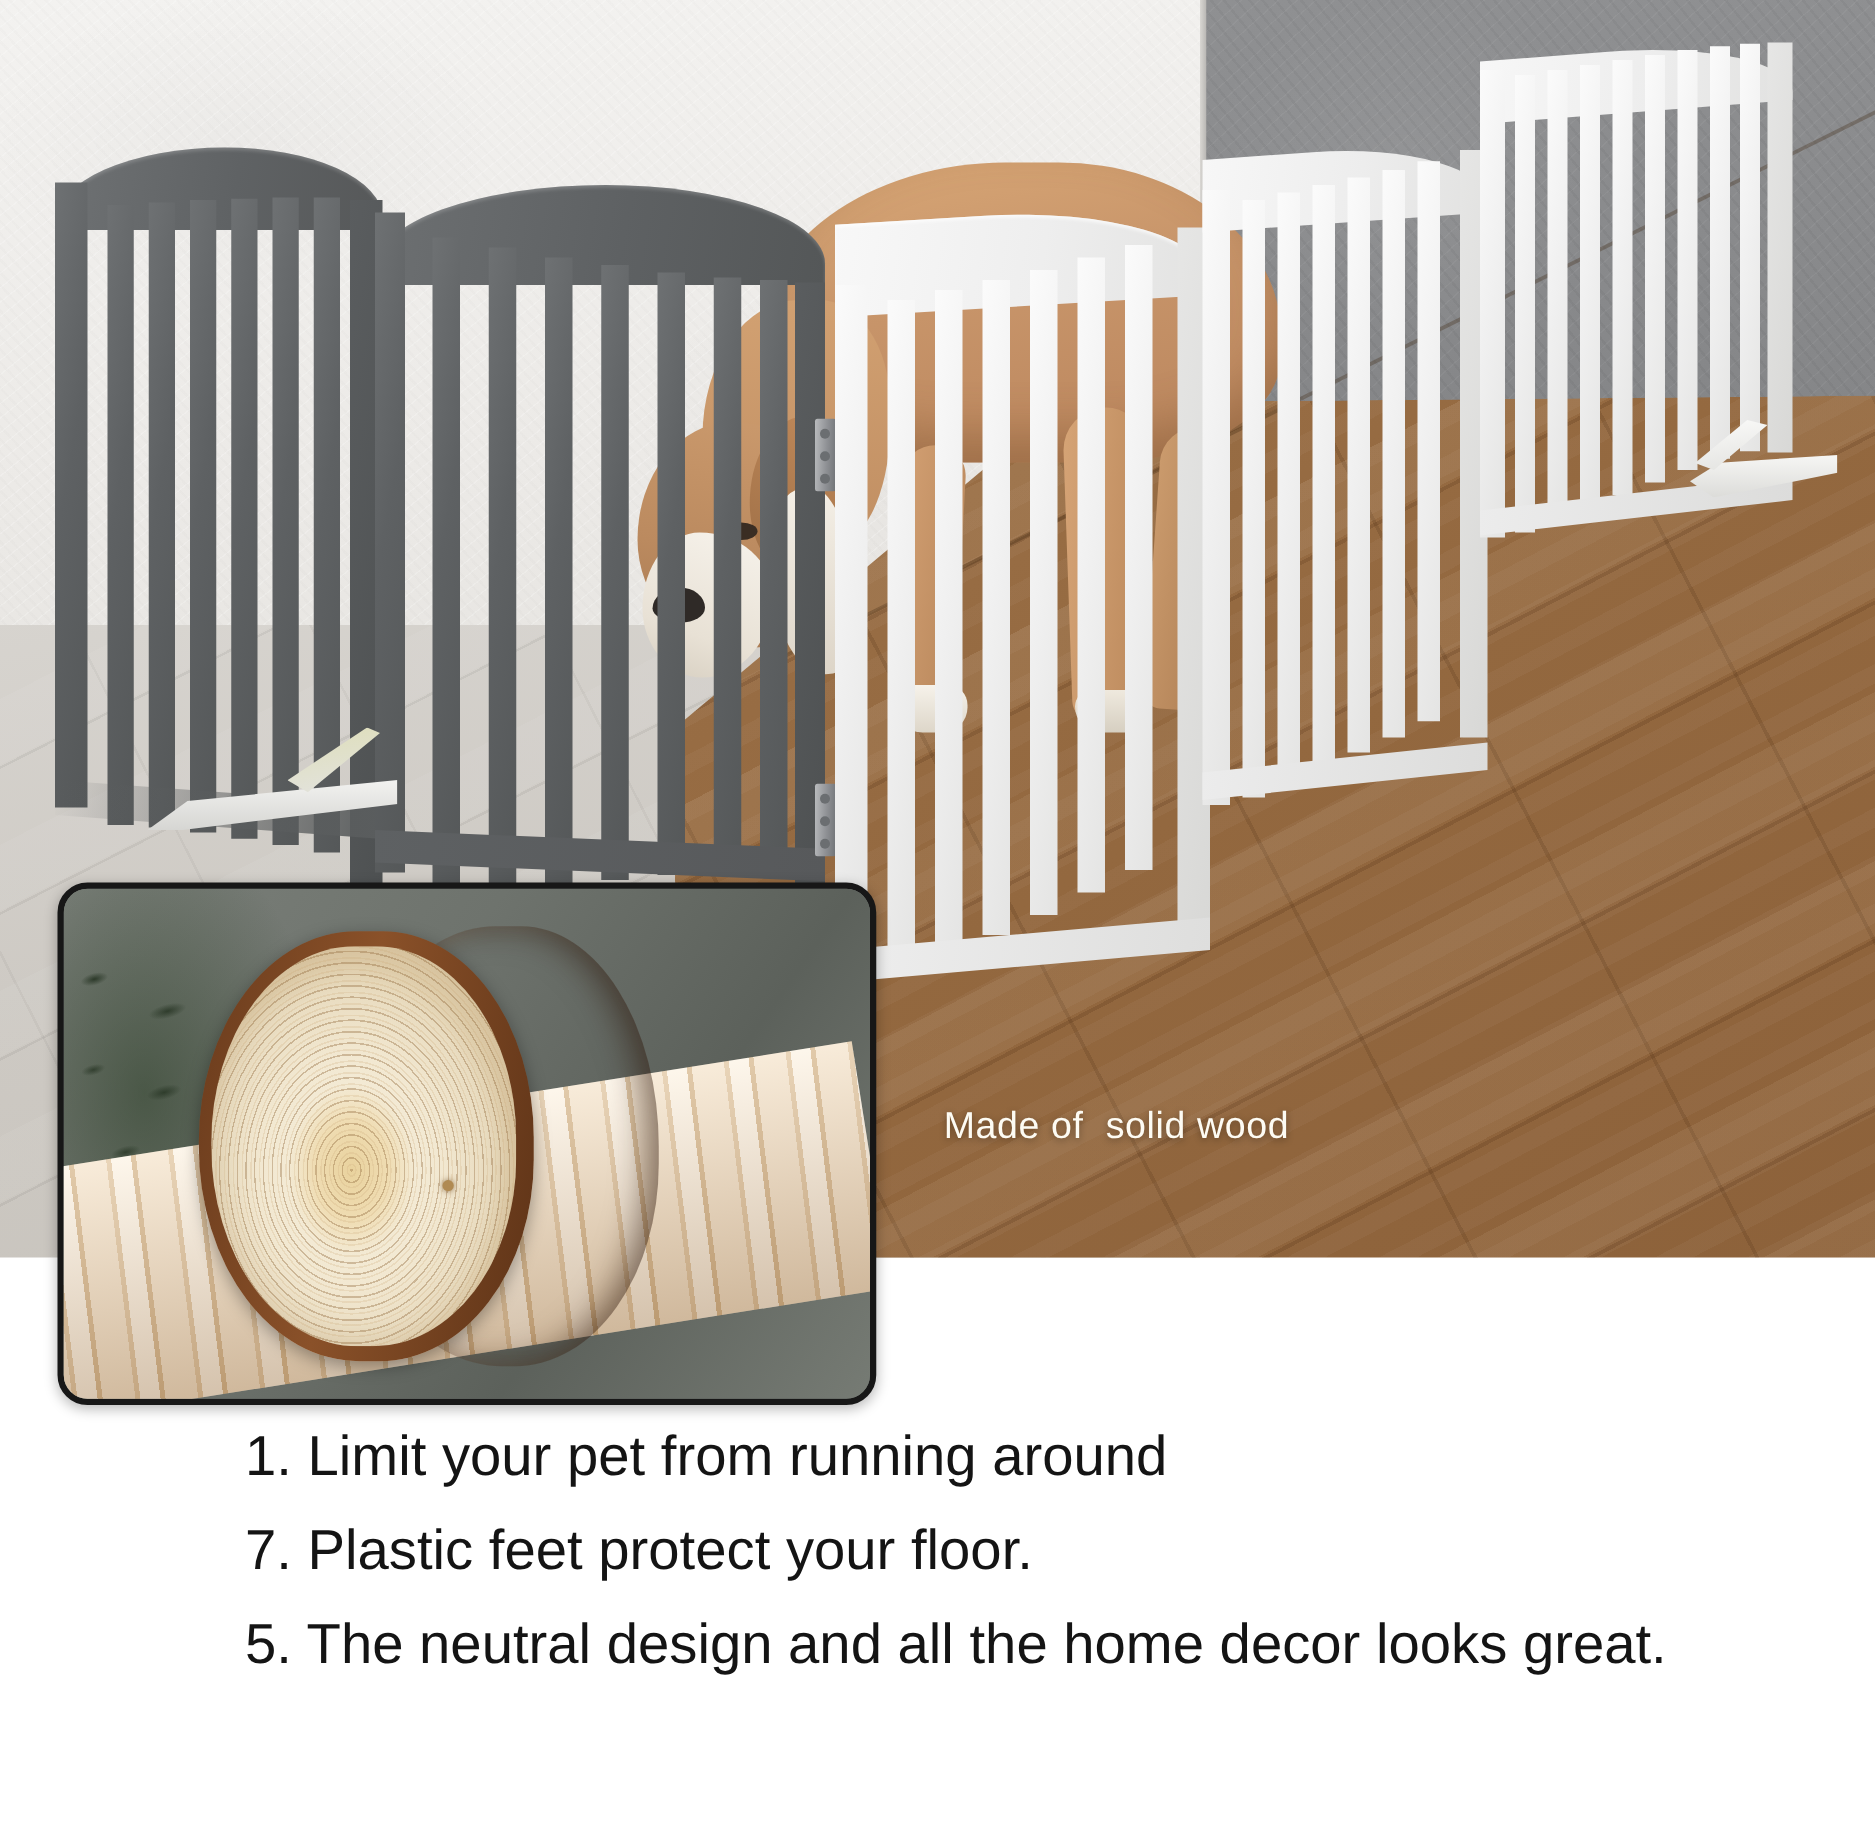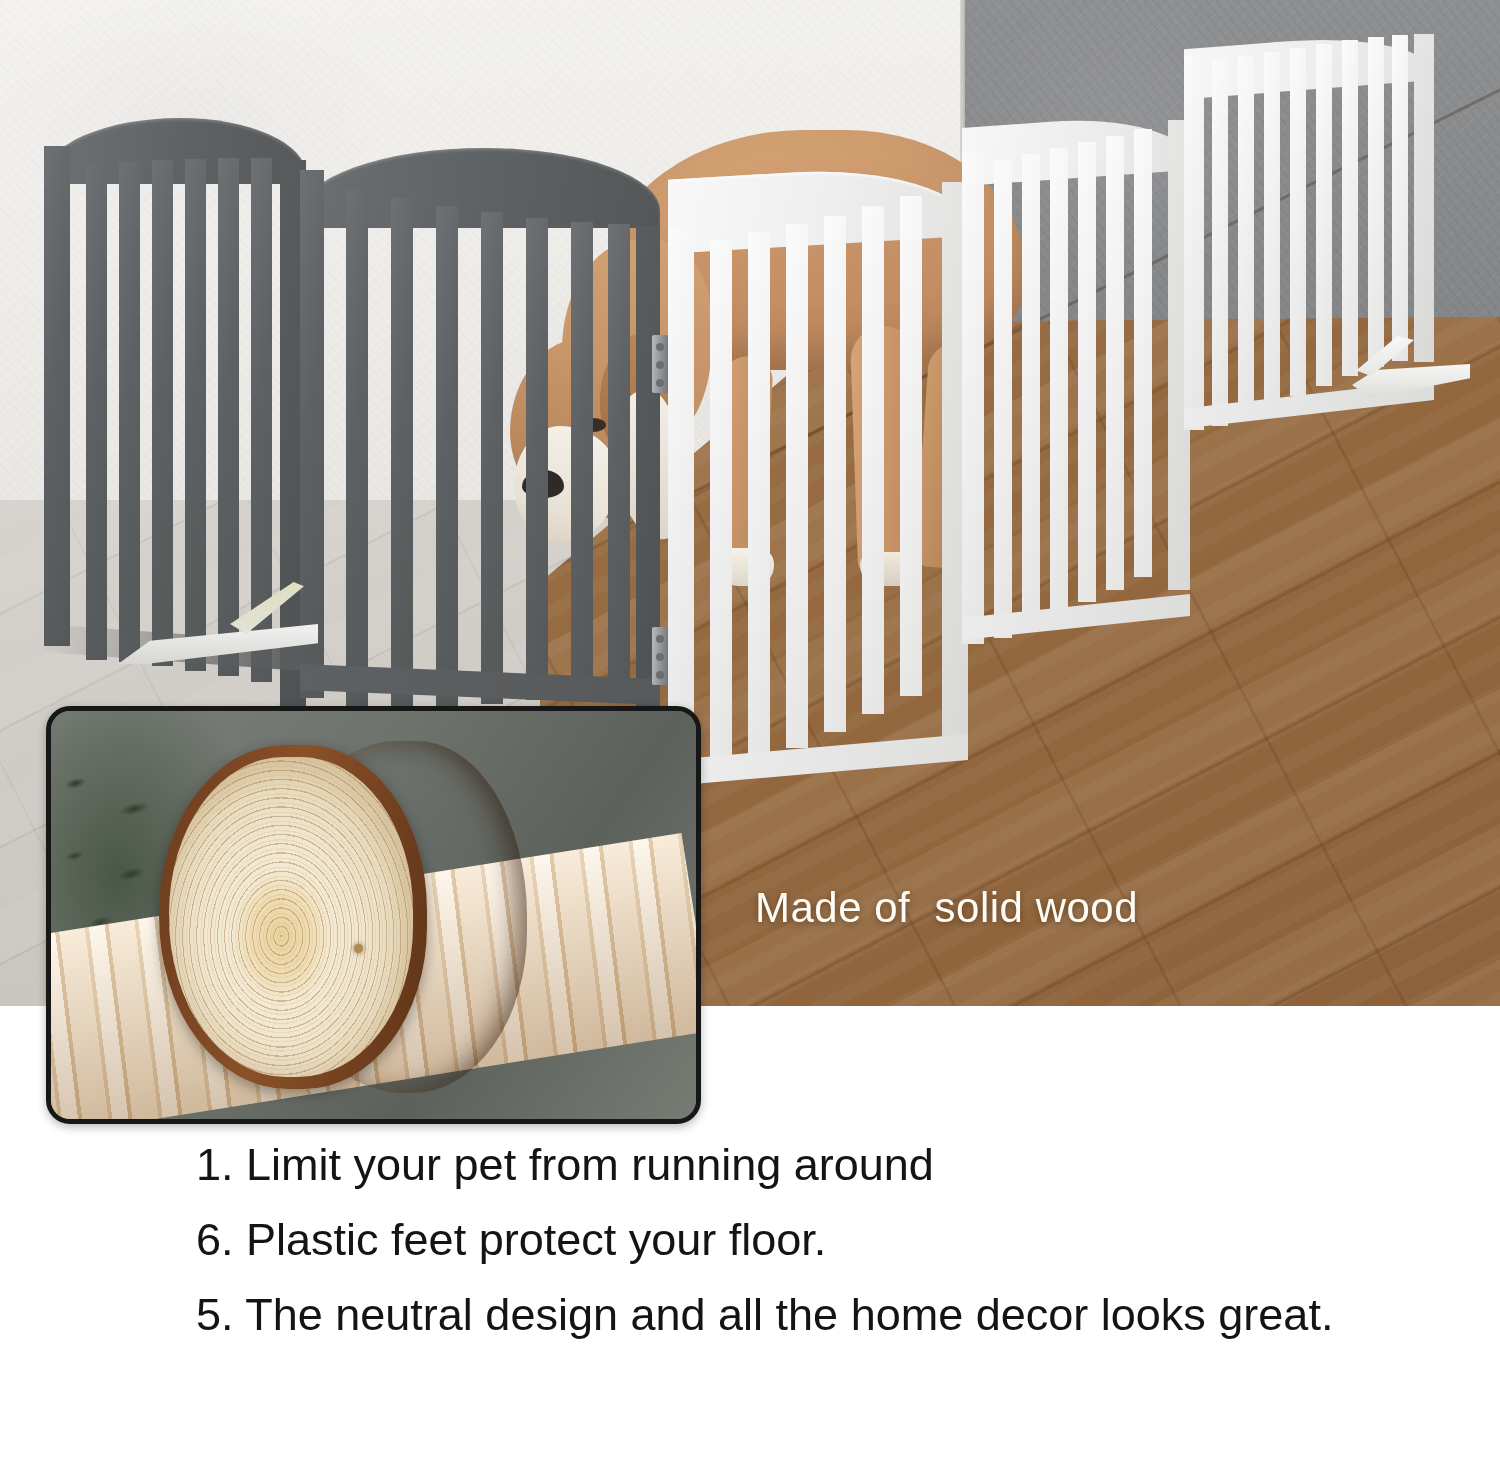--- a/index.html
+++ b/index.html
@@ -64,21 +64,21 @@
   
   .g-face{background:linear-gradient(100deg,#6e7173 0%,#5e6163 45%,#555859 100%);}
   .g-face-d{background:linear-gradient(100deg,#5a5d5f 0%,#4e5152 100%);}
   
   .w-face{background:linear-gradient(100deg,#fbfbfb 0%,#f0f0f0 48%,#e4e4e3 100%);}
   .w-face-d{background:linear-gradient(100deg,#e6e6e5 0%,#d8d8d6 100%);}
 
   .foot{position:absolute;}
 
   
-  .caption{position:absolute;color:#fdfbf3;font-size:42px;letter-spacing:.5px;
+  .caption{position:absolute;color:#fdfbf3;font-size:30px;letter-spacing:.5px;
     text-shadow:0 2px 6px rgba(0,0,0,.35);white-space:pre;}
 
   
   .inset{position:absolute;left:46px;top:706px;width:645px;height:408px;
     border:5px solid #171717;border-radius:24px;overflow:hidden;background:#6f7570;
     box-shadow:0 3px 10px rgba(0,0,0,.28);}
   .inset-bg{position:absolute;inset:0;
     background:
       radial-gradient(ellipse 200px 300px at 10% 40%, rgba(40,60,35,.55), transparent 72%),
       linear-gradient(125deg,#7b807a 0%,#6e736d 38%,#5c615b 68%,#767b74 100%);}
@@ -323,15 +323,15 @@
   <div class="log">
     <div class="log-bark"></div>
     <div class="log-rim"></div>
     <div class="log-face"></div>
     <div class="log-pith"></div>
   </div>
 </div>
 
 <div class="bullets">
   <div class="bullet">1. Limit your pet from running around</div>
-  <div class="bullet">6. Plastic feet protect your floor.</div>
+  <div class="bullet">7. Plastic feet protect your floor.</div>
   <div class="bullet">5. The neutral design and all the home decor looks great.</div>
 </div>
 
 </body></html>

